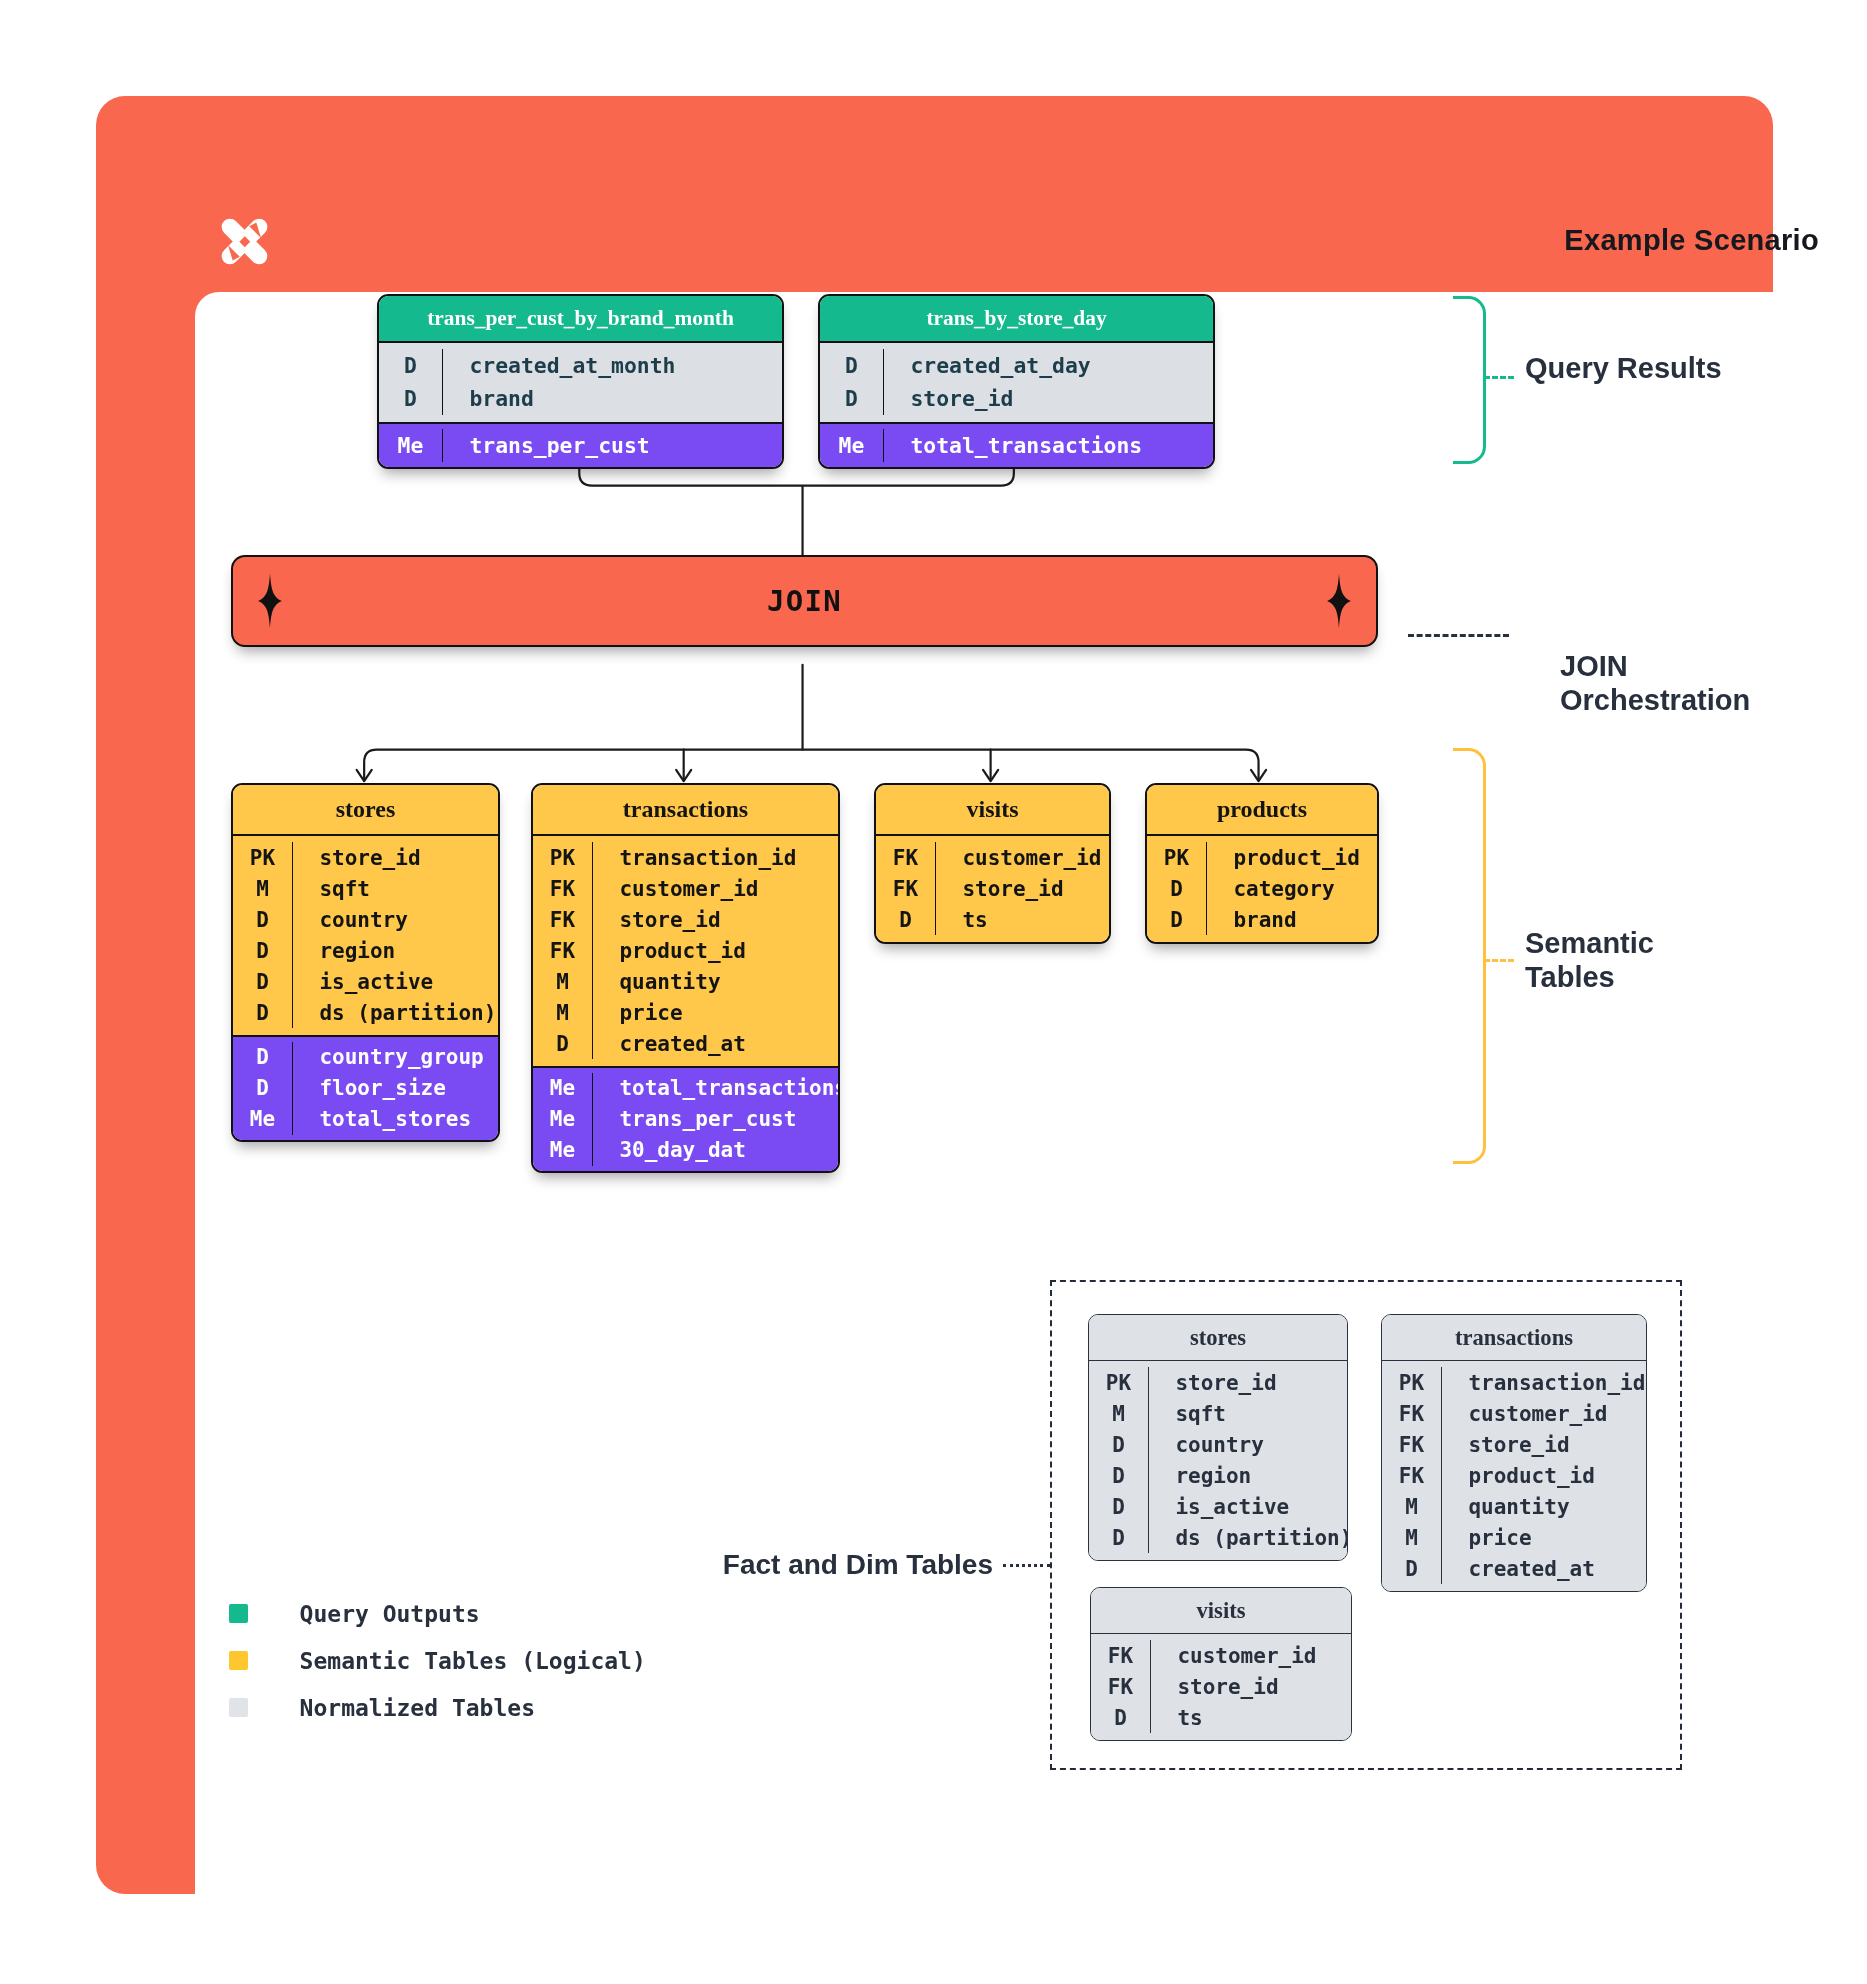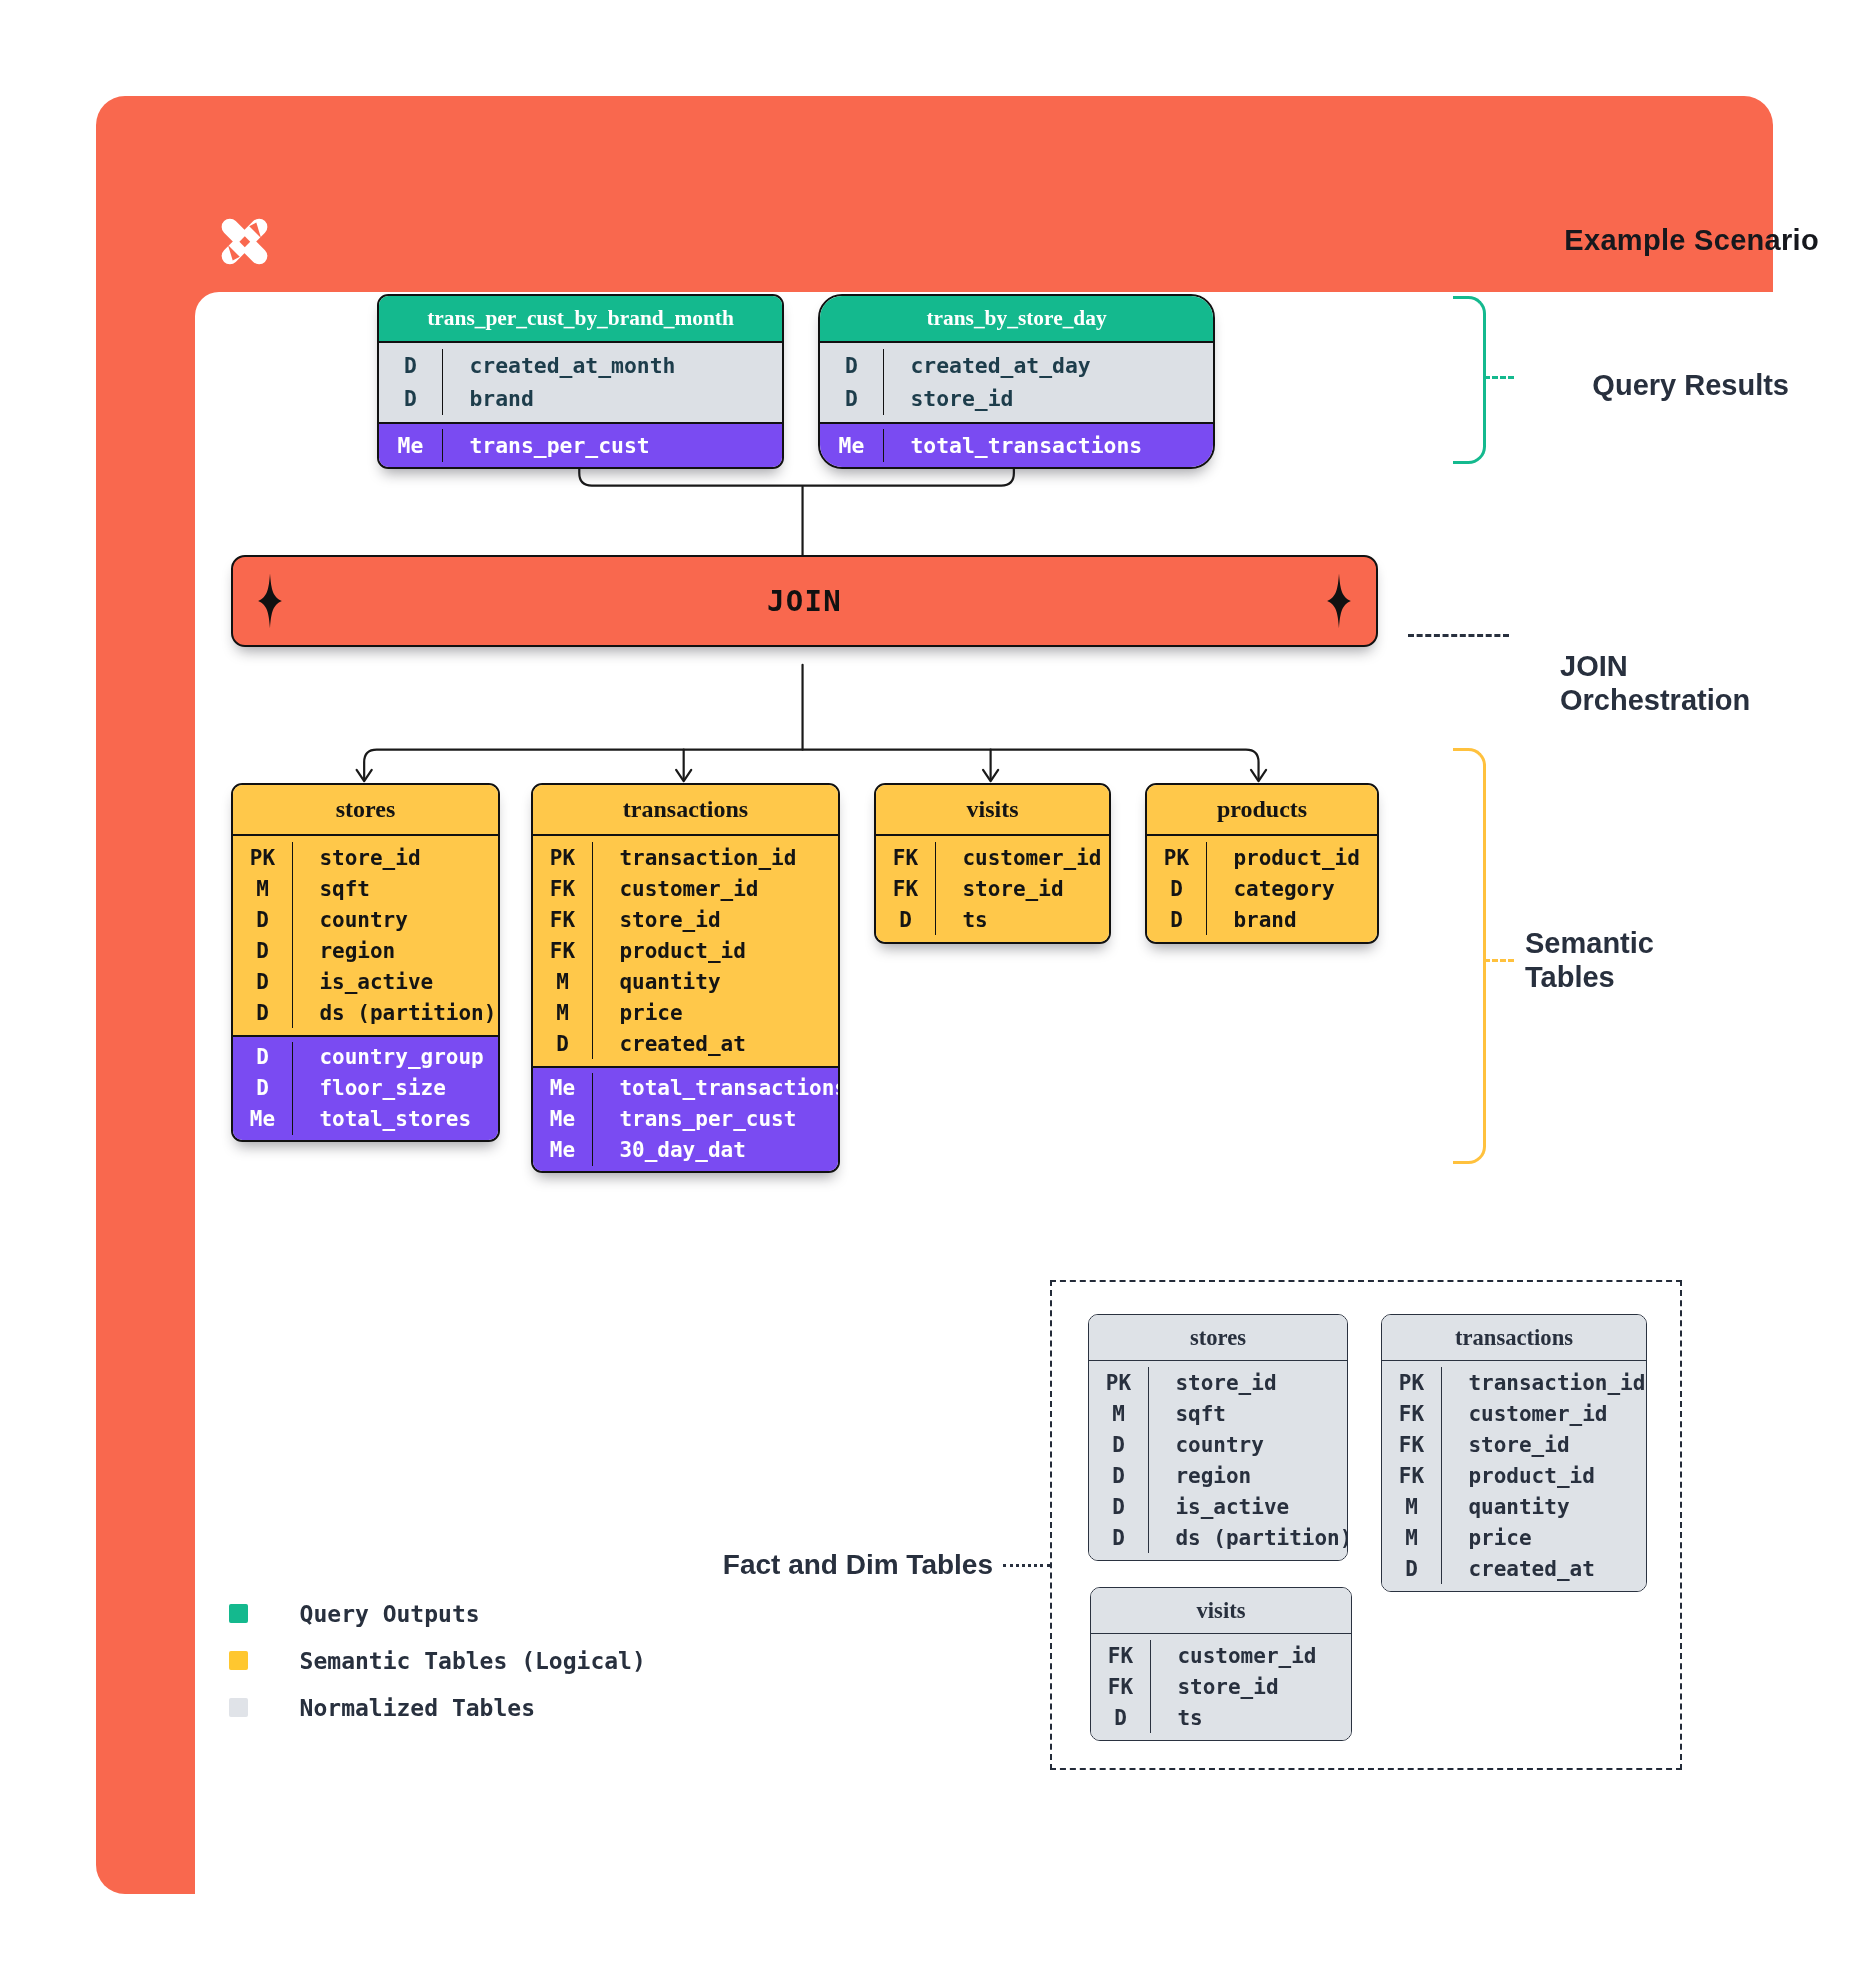--- a/index.html
+++ b/index.html
@@ -106,21 +106,21 @@
           <span class="field">brand</span>
         </div>
       </div>
       <div class="sec sec-metrics">
         <div class="row">
           <span class="key">Me</span>
           <span class="field">trans_per_cust</span>
         </div>
       </div>
     </div>
-  <div class="tbl t-query" style="left:818px;top:294px;width:393px;border-radius:24px;--kw:63px;">
+  <div class="tbl t-query" style="left:818px;top:294px;width:393px;--kw:63px;">
       <div class="th">trans_by_store_day</div>
       <div class="sec sec-dims">
         <div class="row">
           <span class="key">D</span>
           <span class="field">created_at_day</span>
         </div>
         <div class="row">
           <span class="key">D</span>
           <span class="field">store_id</span>
         </div>
@@ -345,21 +345,21 @@
         </div>
         <div class="row">
           <span class="key">D</span>
           <span class="field">ts</span>
         </div>
       </div>
     </div>
 
   <div class="bracket bracket-green" style="left:1453px;top:296px;height:162px;"></div>
   <div class="dash-line dash-green" style="left:1484px;top:376px;width:30px;"></div>
-  <div class="note" style="left:1525px;top:368px;width:264px;text-align:right;">Query Results</div>
+  <div class="note" style="left:1525px;top:351px;width:264px;">Query Results</div>
 
   <div class="dash-line dash-dark" style="left:1408px;top:634px;width:101px;"></div>
   <div class="note" style="left:1560px;top:601px;width:189px;margin-top:48px;">JOIN Orchestration</div>
 
   <div class="bracket bracket-yellow" style="left:1453px;top:748px;height:410px;"></div>
   <div class="dash-line dash-yellow" style="left:1484px;top:959px;width:30px;"></div>
   <div class="note" style="left:1525px;top:926px;width:151px;">Semantic Tables</div>
 
   <div class="note" style="left:711px;top:1548px;width:282px;text-align:right;font-size:28px;">Fact and Dim Tables</div>
   <div class="dash-line dot-dark" style="left:1003px;top:1564px;width:47px;"></div>

